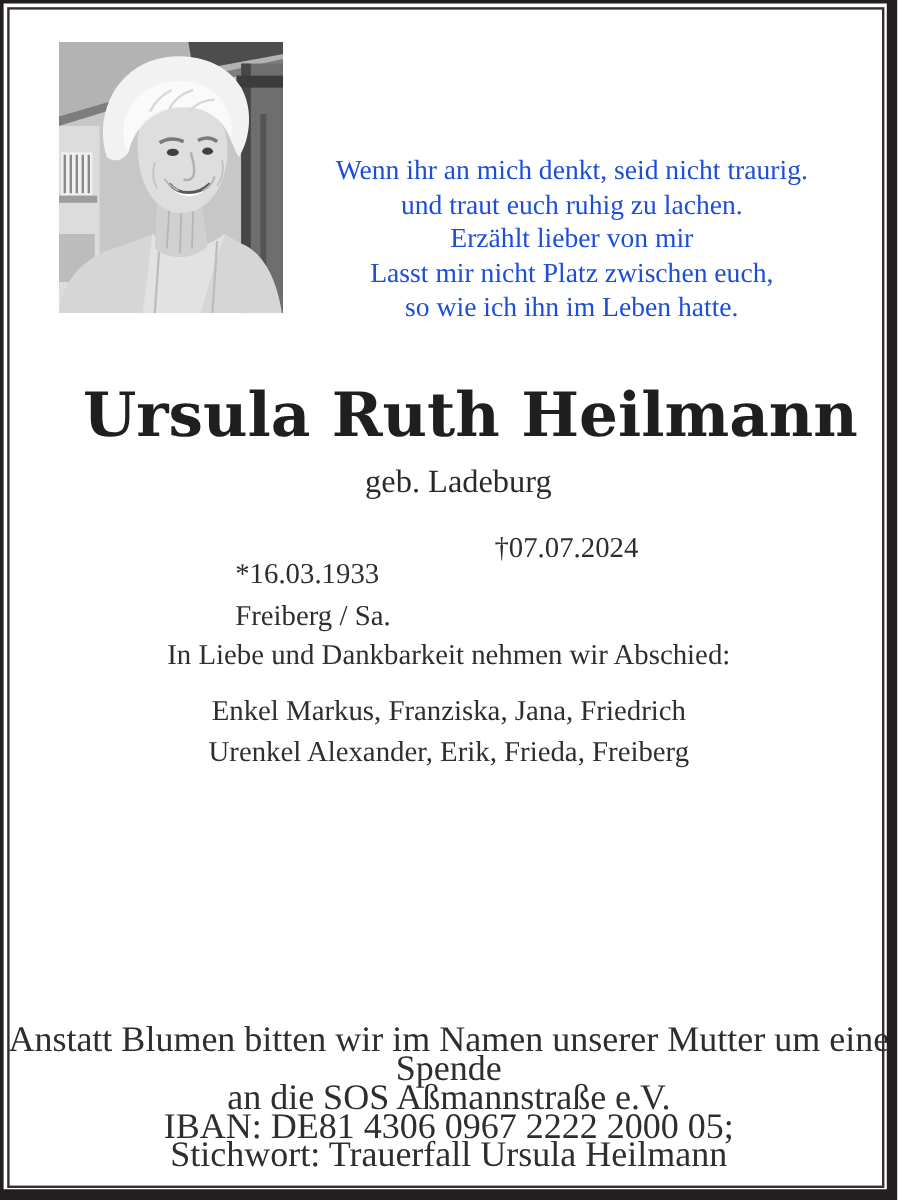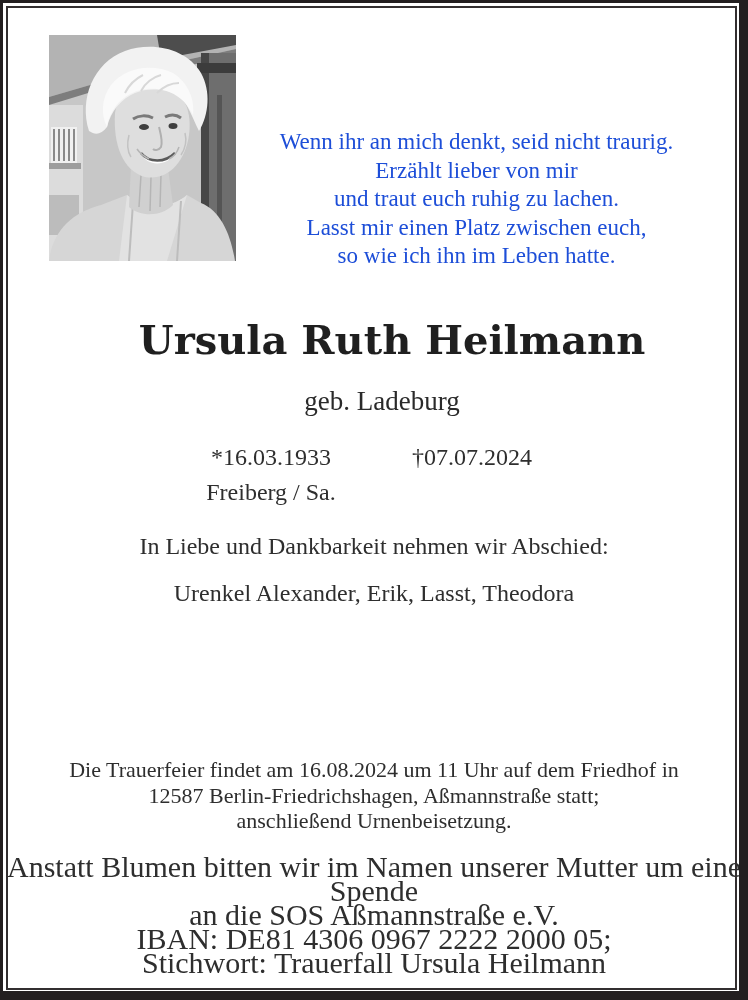--- a/index.html
+++ b/index.html
@@ -62,40 +62,40 @@
     font-size: 23px;
     line-height: 28.5px;
     color: #1d4ed8;
     margin-top: 44px;
   }
   .name {
     top: 318px;
     margin: 0;
     font-family: "DejaVu Serif", serif;
     font-weight: bold;
-    font-size: 40px;
+    font-size: 51px;
     line-height: 1.1;
     color: #1f1f1f;
     padding-left: 36px;
   }
   .maiden {
     top: 386px;
     font-size: 27px;
     color: #2a2a2a;
     margin-left: 16px;
   }
   .dates {
     top: 440px;
     display: flex;
     justify-content: center;
     gap: 66px;
     font-size: 24px;
     line-height: 35px;
   }
-  .dates .birth { width: 150px; text-align: center; }
+  .dates .birth { width: 150px; text-align: left; margin-top: 22px; }
   .dates .death { width: 140px; text-align: left; }
   .farewell {
     top: 533px;
     font-size: 24px;
   }
   .mourners {
     top: 577px;
     font-size: 24px;
     line-height: 33.5px;
   }
@@ -173,50 +173,46 @@
       <path d="M92,118 C100,128 116,128 126,118" stroke="#5a5a5a" stroke-width="2.5" fill="none"></path>
       <path d="M88,114 C92,120 96,122 100,124 M130,112 C128,118 124,122 120,124" stroke="#b5b5b5" stroke-width="1.5" fill="none"></path>
 
       <path d="M80,100 C78,108 78,116 82,122" stroke="#c2c2c2" stroke-width="1.5" fill="none"></path>
       <path d="M136,98 C138,106 136,114 132,120" stroke="#c2c2c2" stroke-width="1.5" fill="none"></path>
     </svg>
   </figure>
 
   <div class="poem">
     <div>Wenn ihr an mich denkt, seid nicht traurig.</div>
+    <div>und traut euch ruhig zu lachen.</div>
     <div>Erzählt lieber von mir</div>
-    <div>und traut euch ruhig zu lachen.</div>
-    <div>Lasst mir einen Platz zwischen euch,</div>
+    <div>Lasst mir nicht Platz zwischen euch,</div>
     <div>so wie ich ihn im Leben hatte.</div>
   </div>
 
   <h1 class="block name">Ursula Ruth Heilmann</h1>
   <div class="block maiden">geb. Ladeburg</div>
 
   <div class="block dates">
     <div class="birth">
       <div>*16.03.1933</div>
       <div>Freiberg / Sa.</div>
     </div>
     <div class="death">
       <div>†07.07.2024</div>
     </div>
   </div>
 
   <div class="block farewell">In Liebe und Dankbarkeit nehmen wir Abschied:</div>
 
   <div class="block mourners">
-    <div>Urenkel Alexander, Erik, Lasst, Theodora</div>
-  </div>
-
-  <div class="block funeral">
-    <div>Die Trauerfeier findet am 16.08.2024 um 11 Uhr auf dem Friedhof in</div>
-    <div>12587 Berlin-Friedrichshagen, Aßmannstraße statt;</div>
-    <div>anschließend Urnenbeisetzung.</div>
-  </div>
+    <div>Enkel Markus, Franziska, Jana, Friedrich</div>
+    <div>Urenkel Alexander, Erik, Frieda, Freiberg</div>
+  </div>
+
 
   <div class="block donation">
     <div>Anstatt Blumen bitten wir im Namen unserer Mutter um eine Spende</div>
     <div>an die SOS Aßmannstraße e.V.</div>
     <div>IBAN: DE81 4306 0967 2222 2000 05;</div>
     <div>Stichwort: Trauerfall Ursula Heilmann</div>
   </div>
 </div>
 
 </body></html>

